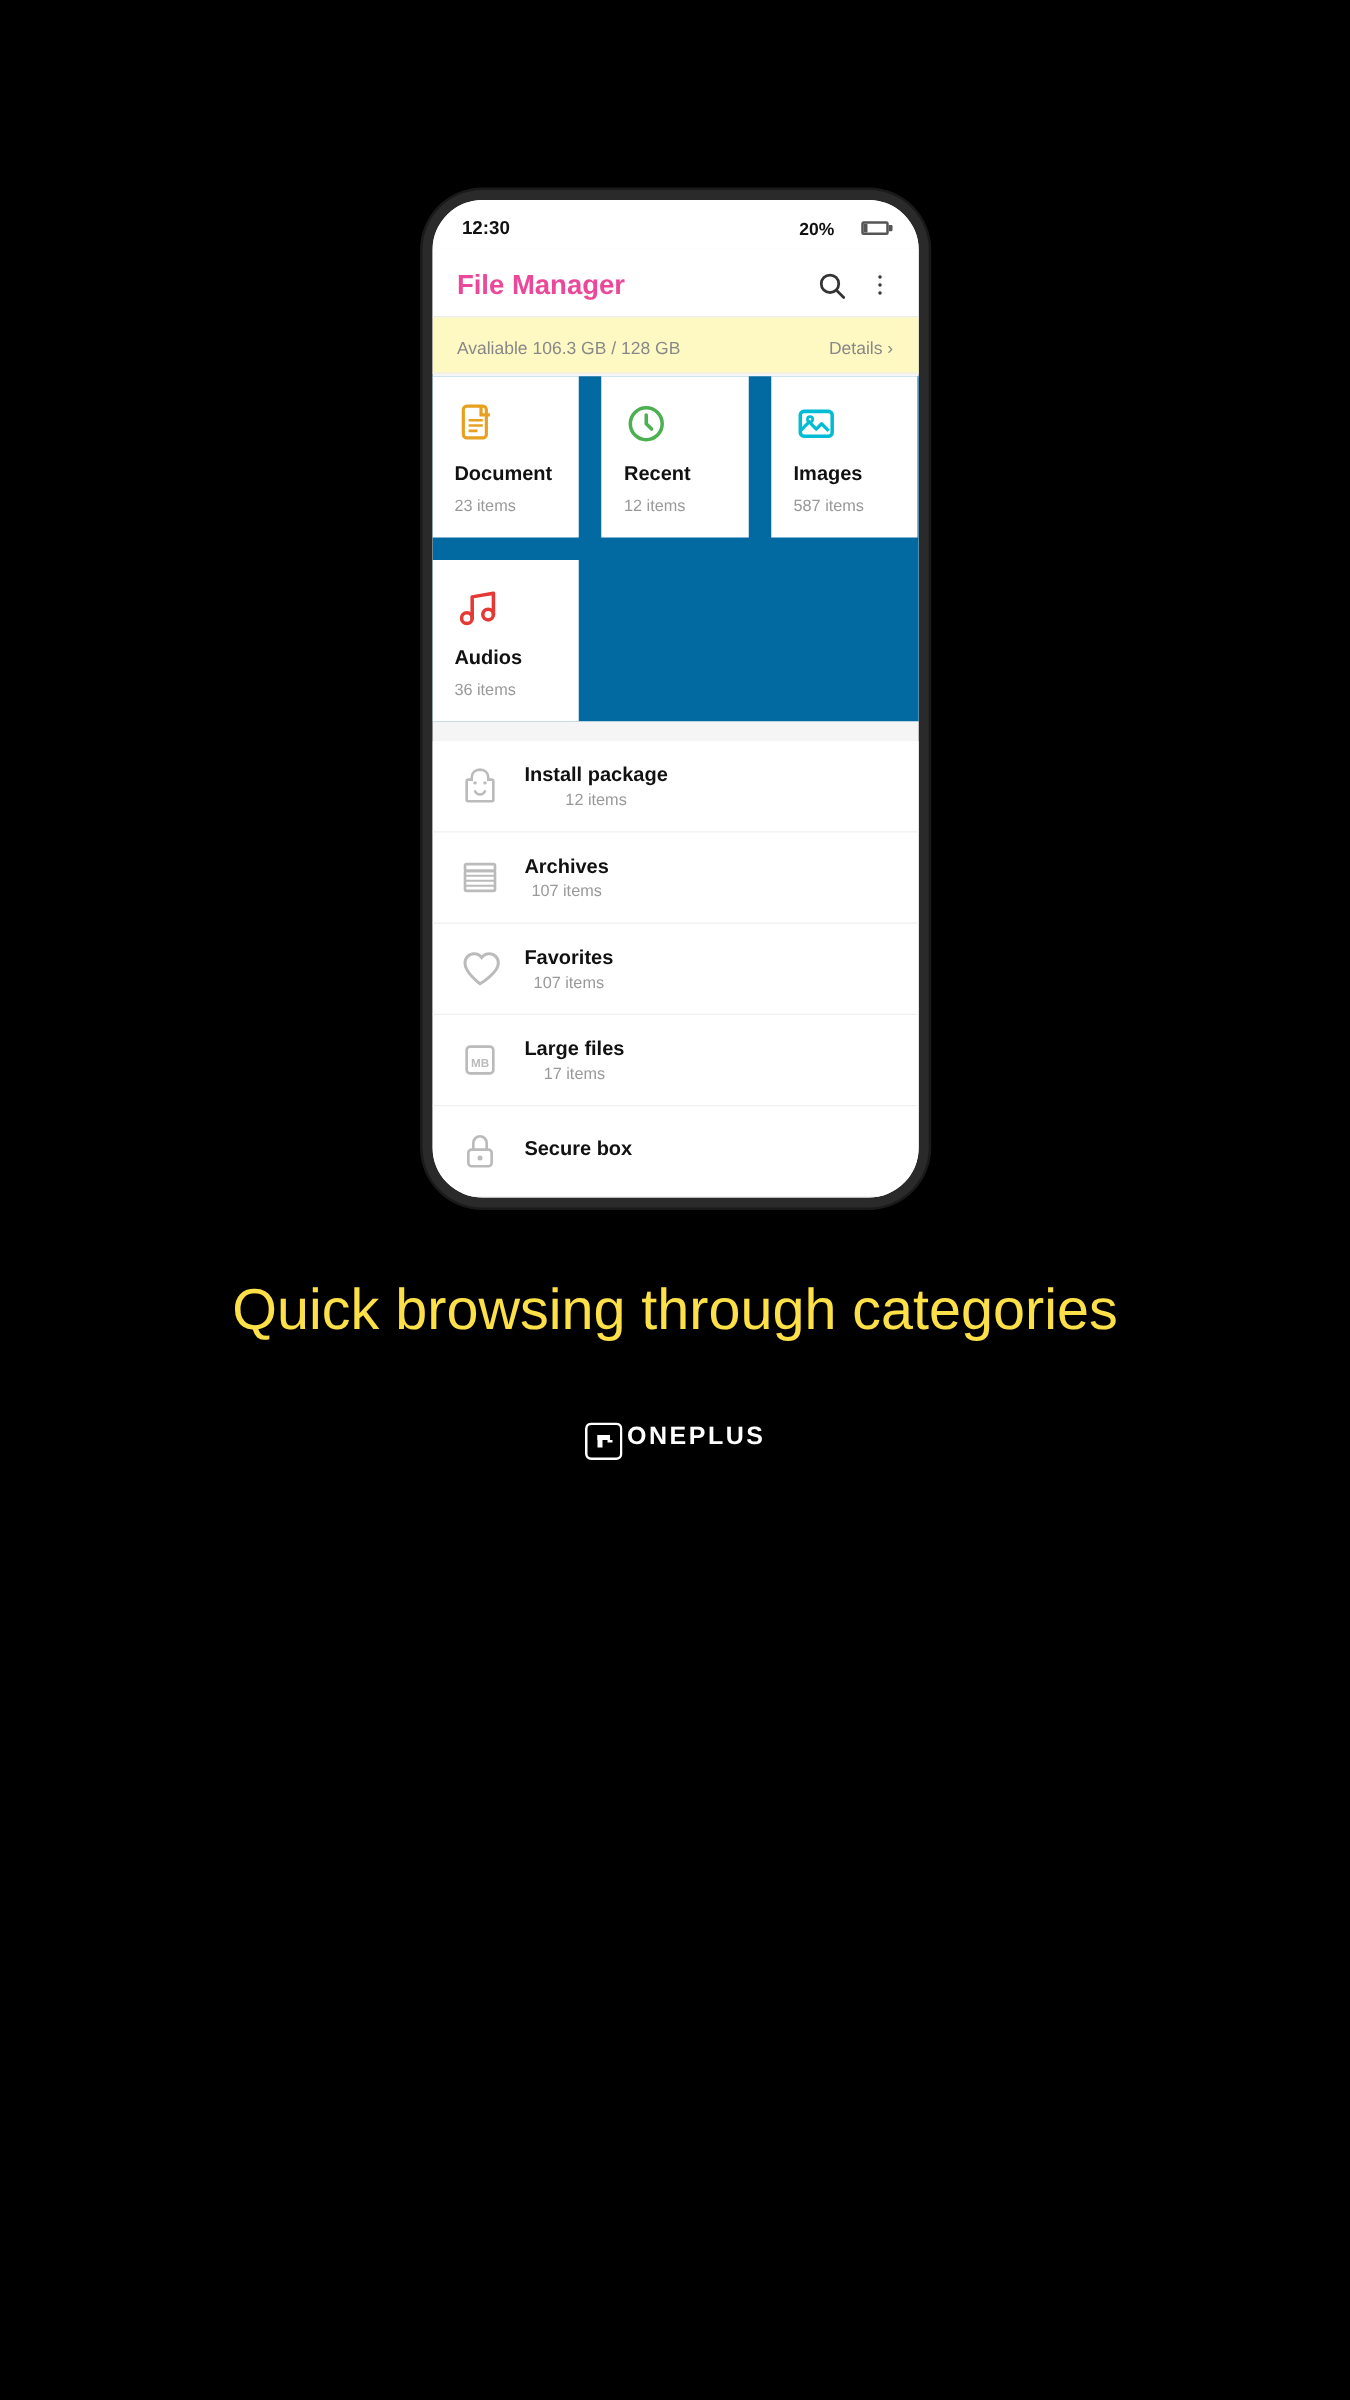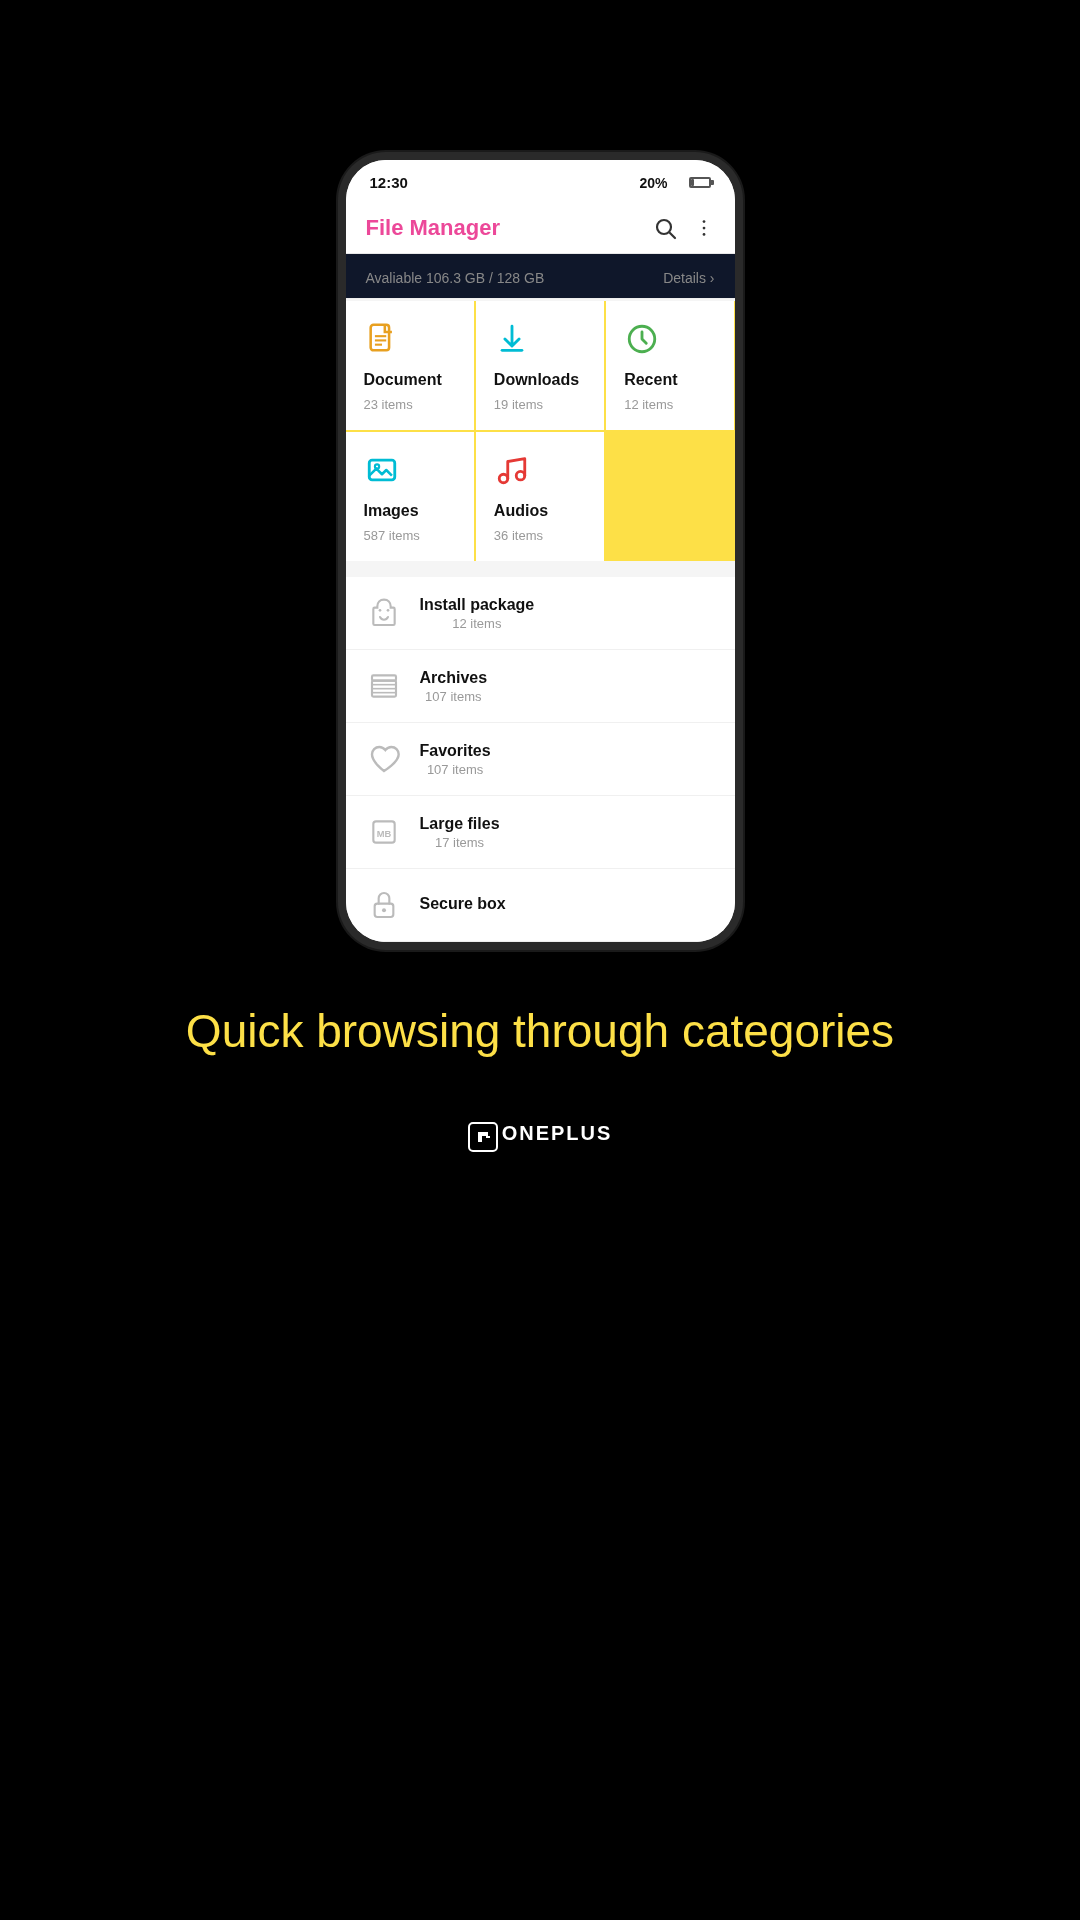--- a/index.html
+++ b/index.html
@@ -93,43 +93,43 @@
       gap: 16px;
     }
     .header-icon {
       font-size: 22px;
       color: #333;
       cursor: pointer;
     }
 
     
     .storage-bar {
-      background: #0f172a;
+      background: #fef9c3;
       padding: 16px 20px 12px 20px;
       display: flex;
       justify-content: space-between;
       align-items: center;
       border-bottom: 1px solid #eee;
     }
     .storage-text {
       font-size: 14px;
       color: #888;
     }
     .details-link {
       font-size: 14px;
       color: #888;
       cursor: pointer;
     }
 
     
     .categories-grid {
       display: grid;
       grid-template-columns: 1fr 1fr 1fr;
-      gap: 2px;
-      background: #fde047;
+      gap: 18px;
+      background: #0369a1;
       margin-top: 2px;
     }
     .category-card {
       background: #fff;
       padding: 20px 18px 18px 18px;
       display: flex;
       flex-direction: column;
       gap: 8px;
       cursor: pointer;
     }
@@ -264,30 +264,20 @@
           <path d="M14 2v5h5" stroke="#E8A020" stroke-width="1.8" fill="none"></path>
           <line x1="7" y1="10" x2="15" y2="10" stroke="#E8A020" stroke-width="1.5"></line>
           <line x1="7" y1="13" x2="15" y2="13" stroke="#E8A020" stroke-width="1.5"></line>
           <line x1="7" y1="16" x2="12" y2="16" stroke="#E8A020" stroke-width="1.5"></line>
         </svg>
       </div>
       <span class="category-name">Document</span>
       <span class="category-count">23 items</span>
     </div>
 
-    <div class="category-card">
-      <div class="category-icon">
-        <svg width="34" height="34" viewBox="0 0 24 24" fill="none">
-          <path d="M12 3v13M7 12l5 5 5-5" stroke="#00BCD4" stroke-width="2" stroke-linecap="round" stroke-linejoin="round"></path>
-          <line x1="5" y1="20" x2="19" y2="20" stroke="#00BCD4" stroke-width="2" stroke-linecap="round"></line>
-        </svg>
-      </div>
-      <span class="category-name">Downloads</span>
-      <span class="category-count">19 items</span>
-    </div>
 
     <div class="category-card">
       <div class="category-icon">
         <svg width="34" height="34" viewBox="0 0 24 24" fill="none">
           <circle cx="12" cy="12" r="9" stroke="#4CAF50" stroke-width="2"></circle>
           <path d="M12 7v5l3 3" stroke="#4CAF50" stroke-width="2" stroke-linecap="round" stroke-linejoin="round"></path>
         </svg>
       </div>
       <span class="category-name">Recent</span>
       <span class="category-count">12 items</span>

